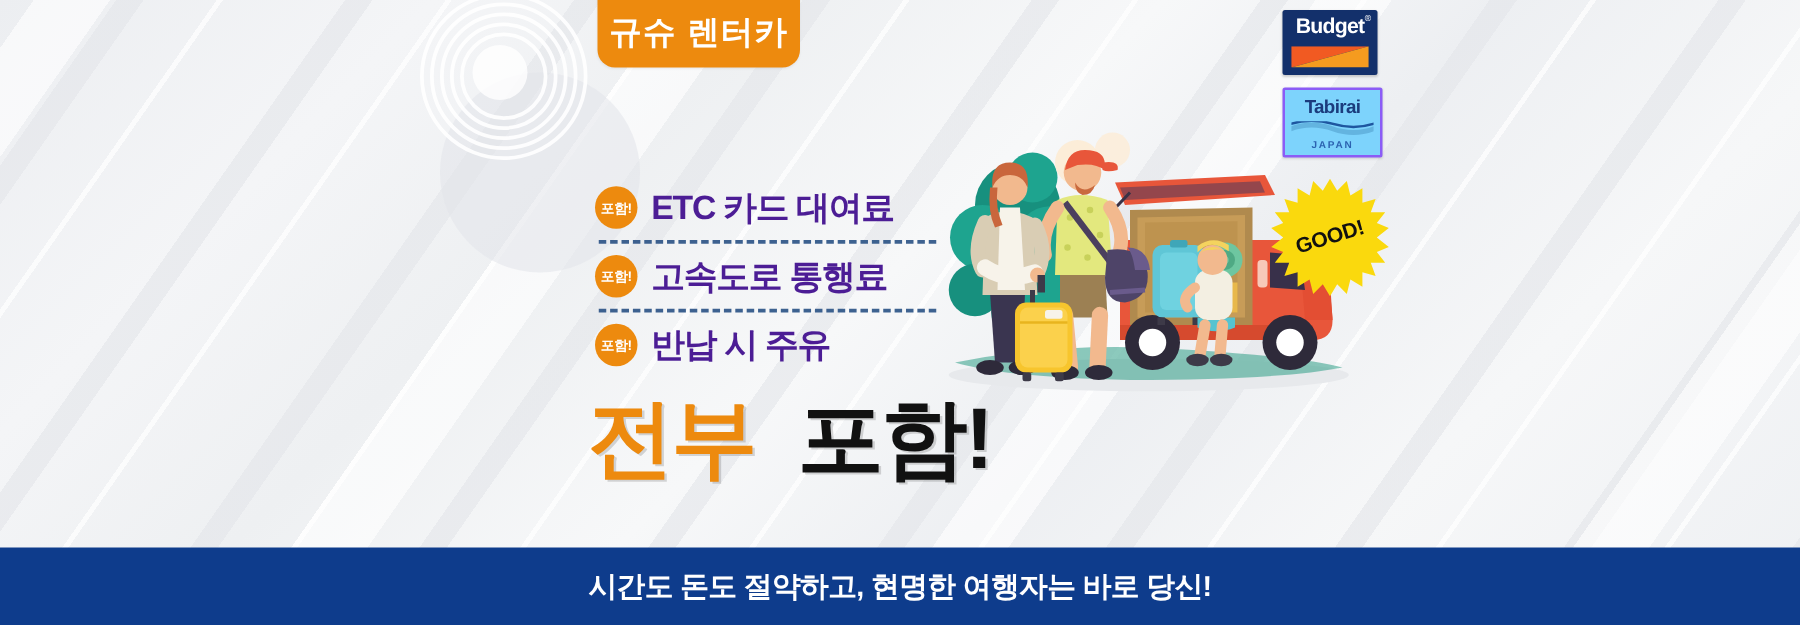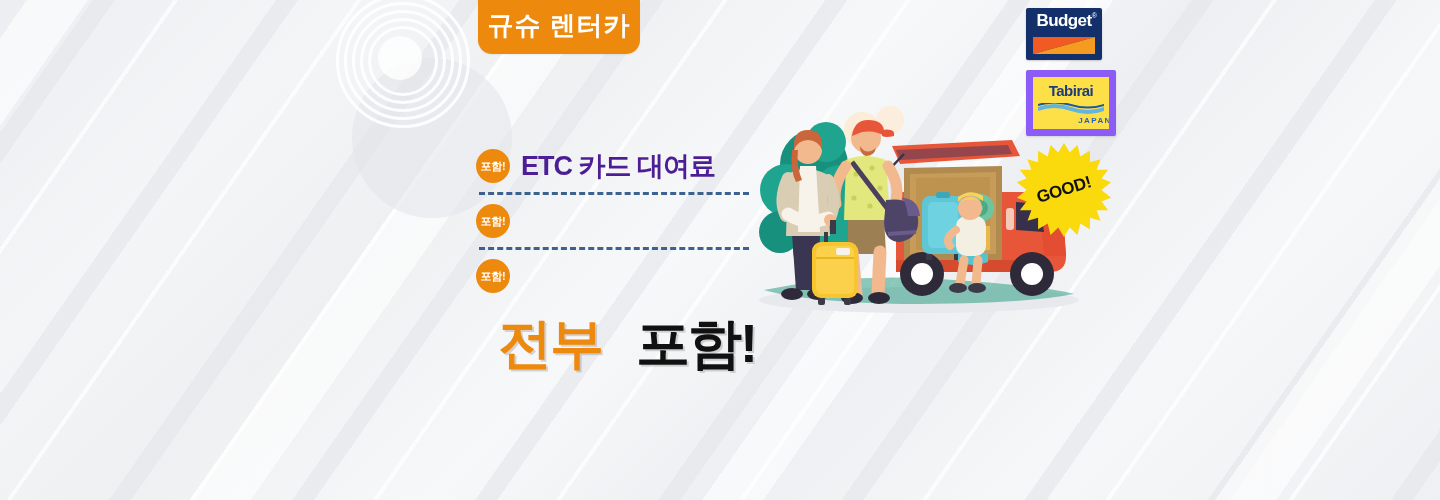--- a/index.html
+++ b/index.html
@@ -97,24 +97,23 @@
     white-space:nowrap;letter-spacing:-1px;
   }
   .divider{
     height:0;border-top:3px dashed #2a5285;
     width:270px;margin:2px 0 2px 3px;opacity:.9;
   }
 
   
   .slogan{
     position:absolute;left:470px;top:316px;
-    font-size:54px;font-weight:bold;letter-spacing:-2px;
+    font-size:69px;font-weight:bold;letter-spacing:-2px;
     white-space:nowrap;line-height:1;
     text-shadow:2px 2px 0 rgba(0,0,0,.15);
-    margin-left:28px;
   }
   .slogan .a{color:#ED8A0E;}
   .slogan .b{color:#111111;margin-left:34px;}
 
   
   .bottombar{
     position:absolute;left:0;bottom:0;width:1440px;height:62px;
     background:#0E3C8C;
     display:flex;align-items:center;justify-content:center;
   }
@@ -135,32 +134,32 @@
   }
   .logo-budget .reg{
     position:absolute;right:5px;top:4px;color:#fff;font-size:7px;
   }
   .logo-budget .slashwrap{
     position:absolute;left:7px;top:29px;width:62px;height:17px;
   }
 
   .logo-tabirai{
     position:absolute;left:1026px;top:70px;width:76px;height:52px;
-    background:#fde047;border:7px solid #8b5cf6;border-radius:2px;
+    background:#7dd3fc;border:2px solid #8b5cf6;border-radius:2px;
     box-shadow:0 1px 2px rgba(0,0,0,.12);
     overflow:hidden;
   }
   .logo-tabirai .tb-word{
     position:absolute;left:0;top:5px;width:76px;text-align:center;
     color:#1B3C7D;font-size:15px;font-weight:bold;letter-spacing:-.5px;
   }
   .logo-tabirai .tb-wave{position:absolute;left:5px;top:25px;}
   .logo-tabirai .tb-jp{
     position:absolute;left:0;top:39px;width:76px;text-align:center;
-    color:#2B62B0;font-size:8px;font-weight:bold;letter-spacing:1.4px;padding-left:24px;
+    color:#2B62B0;font-size:8px;font-weight:bold;letter-spacing:1.4px;
   }
 
   
   .starburst{
     position:absolute;left:1016px;top:142px;width:96px;height:96px;
   }
   .starburst .label{
     position:absolute;left:0;top:0;width:96px;height:96px;
     display:flex;align-items:center;justify-content:center;
     transform:rotate(-17deg);
@@ -195,25 +194,27 @@
   <div class="features">
 
     <div class="feature">
       <div class="badge">포함!</div>
       <div class="feature-label">ETC 카드 대여료</div>
     </div>
     <div class="divider"></div>
 
     <div class="feature">
       <div class="badge">포함!</div>
+      <div class="feature-label">고속도로 통행료</div>
     </div>
     <div class="divider"></div>
 
     <div class="feature">
       <div class="badge">포함!</div>
+      <div class="feature-label">반납 시 주유</div>
     </div>
 
   </div>
 
   <div class="slogan">
     <span class="a">전부</span><span class="b">포함!</span>
   </div>
 
   <div class="illus">
     <svg width="348" height="212" viewBox="0 0 348 212" xmlns="http://www.w3.org/2000/svg">
@@ -381,14 +382,17 @@
     <div class="tb-word">Tabirai</div>
     <div class="tb-wave">
       <svg width="66" height="13" viewBox="0 0 66 13" xmlns="http://www.w3.org/2000/svg">
         <path d="M0 4 Q16 -2 33 4 Q50 10 66 4 L66 8 Q50 14 33 8 Q16 2 0 8 Z" fill="#63B4E0"></path>
         <path d="M0 1 Q16 -4 33 1 Q50 6 66 1 L66 3 Q50 8 33 3 Q16 -2 0 3 Z" fill="#1E56A0"></path>
       </svg>
     </div>
     <div class="tb-jp">JAPAN</div>
   </div>
 
+  <div class="bottombar">
+    <span>시간도 돈도 절약하고, 현명한 여행자는 바로 당신!</span>
+  </div>
 
 </div>
 
 </body></html>

